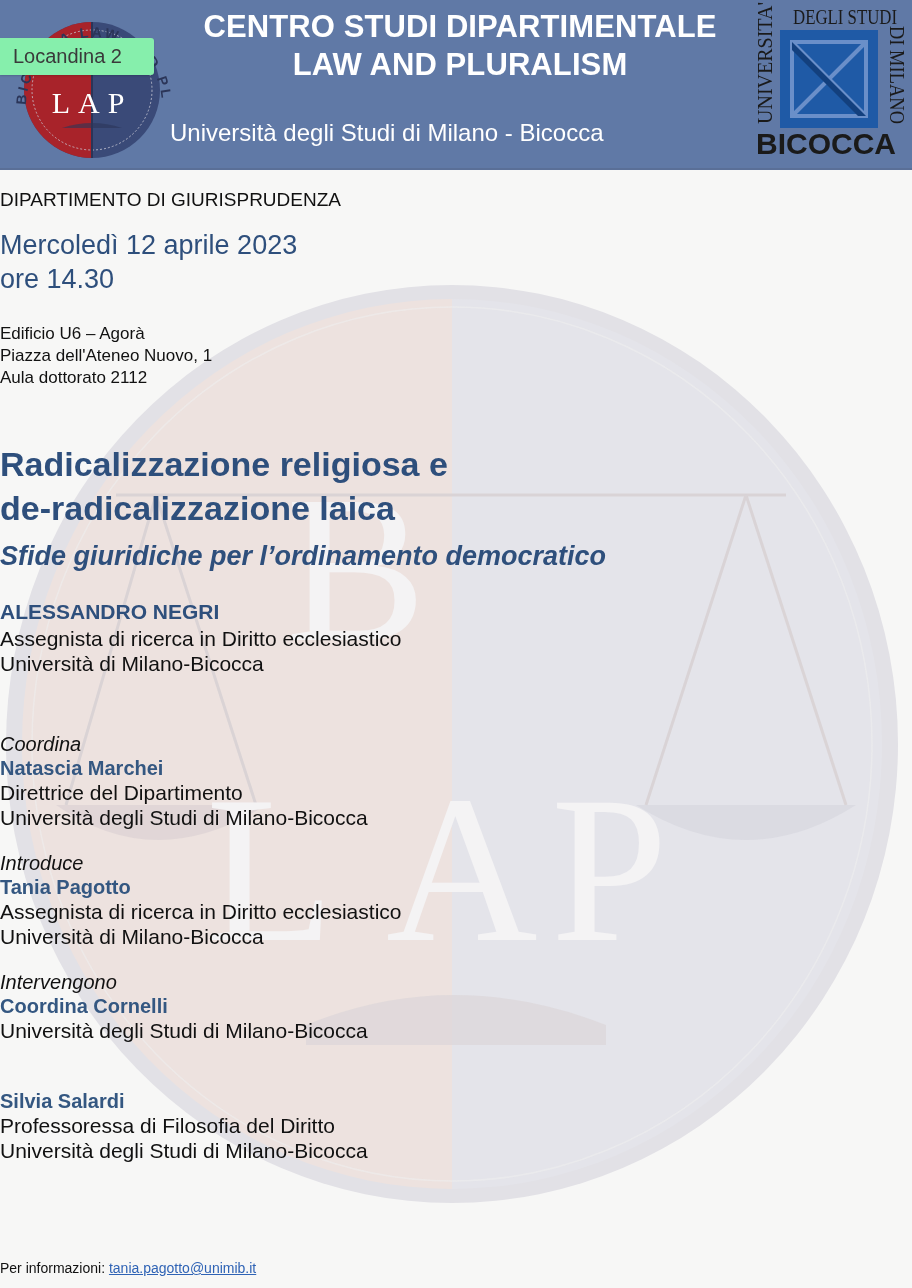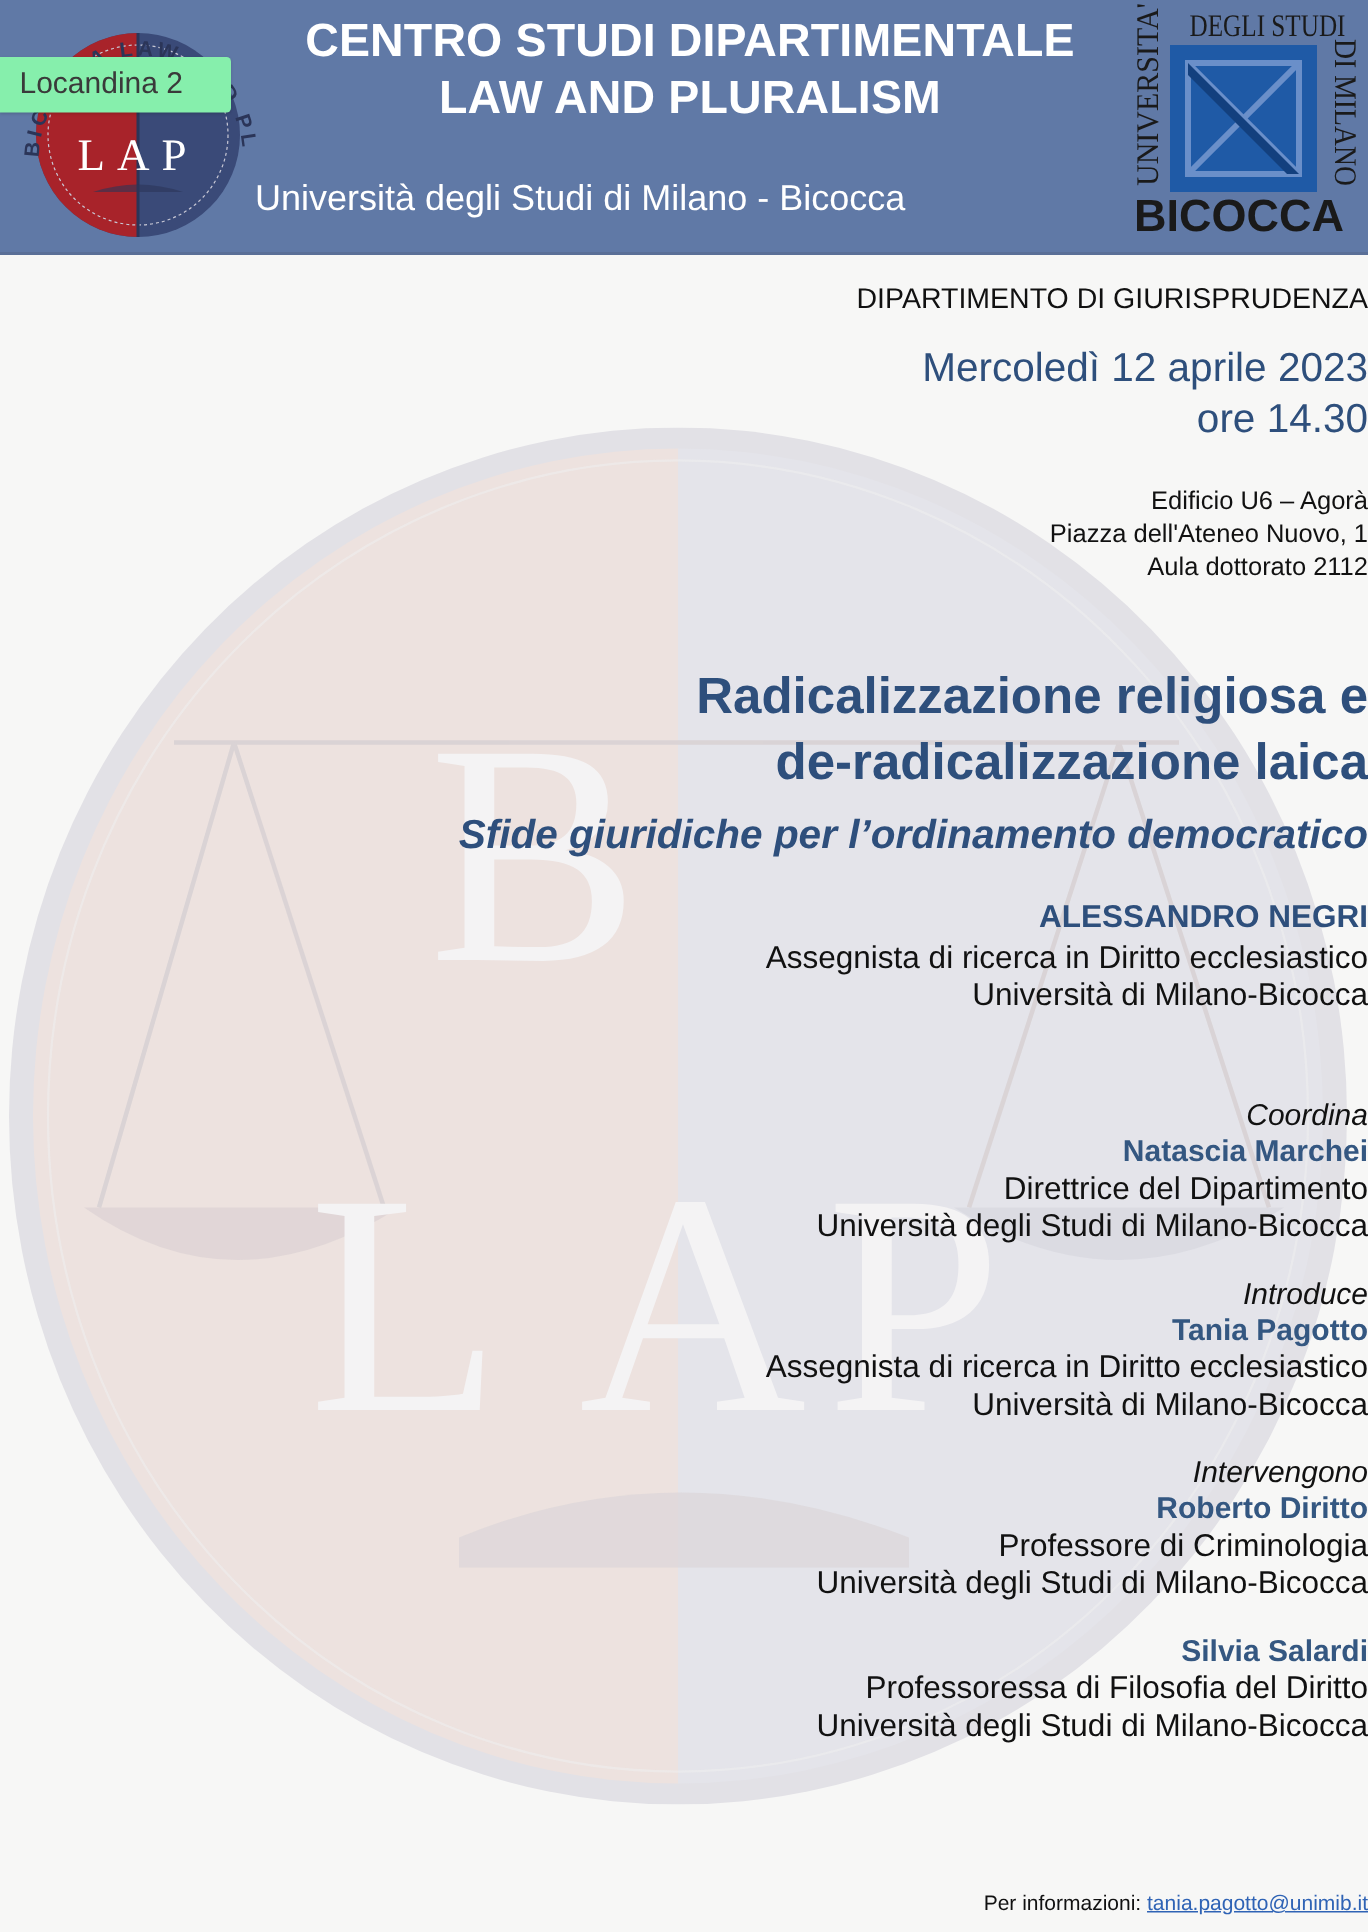--- a/index.html
+++ b/index.html
@@ -13,21 +13,21 @@
 
   
   .lap-logo { position: absolute; left: 4px; top: 0px; width: 176px; height: 160px; }
   .locandina-badge { position: absolute; left: 0; top: 38px; width: 154px; height: 37px; background: #86efac; color: #3a3a3a; font-size: 20px; line-height: 37px; padding-left: 13px; border-radius: 0 3px 3px 0; box-shadow: 0 1px 2px rgba(0,0,0,0.15); }
 
   
   .bicocca-logo { position: absolute; left: 748px; top: 0; width: 156px; height: 160px; }
 
   
   .watermark { position: absolute; left: 6px; top: 285px; width: 892px; height: 918px; pointer-events: none; }
-  .blk { position: absolute; left: 0; width: 912px; text-align: right; }
+  .blk { position: absolute; left: 0; width: 912px; text-align: left; }
   .dept { top: 188px; font-size: 19px; line-height: 24px; color: #111; }
   .date { top: 228px; font-size: 27px; line-height: 34px; font-weight: normal; color: #2e4f7c; }
   .venue { top: 323px; font-size: 17px; line-height: 22px; color: #111; }
   .title { top: 442px; font-size: 34px; line-height: 44px; font-weight: bold; color: #2e4f7c; }
   .subtitle { top: 538px; font-size: 27px; line-height: 36px; font-weight: bold; font-style: italic; color: #2e4f7c; }
   .speaker-name { font-size: 21px; line-height: 26px; font-weight: bold; color: #2e4f7c; }
   .line { font-size: 21px; line-height: 25px; color: #111; }
   .role { font-size: 20px; line-height: 24px; font-style: italic; color: #111; }
   .pname { font-size: 20px; line-height: 24px; font-weight: bold; color: #345781; }
 
@@ -143,22 +143,21 @@
 
 <div class="blk" style="top:851px;">
   <div class="role">Introduce</div>
   <div class="pname">Tania Pagotto</div>
   <div class="line">Assegnista di ricerca in Diritto ecclesiastico</div>
   <div class="line">Università di Milano-Bicocca</div>
 </div>
 
 <div class="blk" style="top:970px;">
   <div class="role">Intervengono</div>
-  <div class="pname">Roberto Diritto</div>
-  <div class="line">Professore di Criminologia</div>
+  <div class="pname">Coordina Cornelli</div>
   <div class="line">Università degli Studi di Milano-Bicocca</div>
 </div>
 
 <div class="blk" style="top:1089px;">
   <div class="pname">Silvia Salardi</div>
   <div class="line">Professoressa di Filosofia del Diritto</div>
   <div class="line">Università degli Studi di Milano-Bicocca</div>
 </div>
 
 <div class="blk footer">

